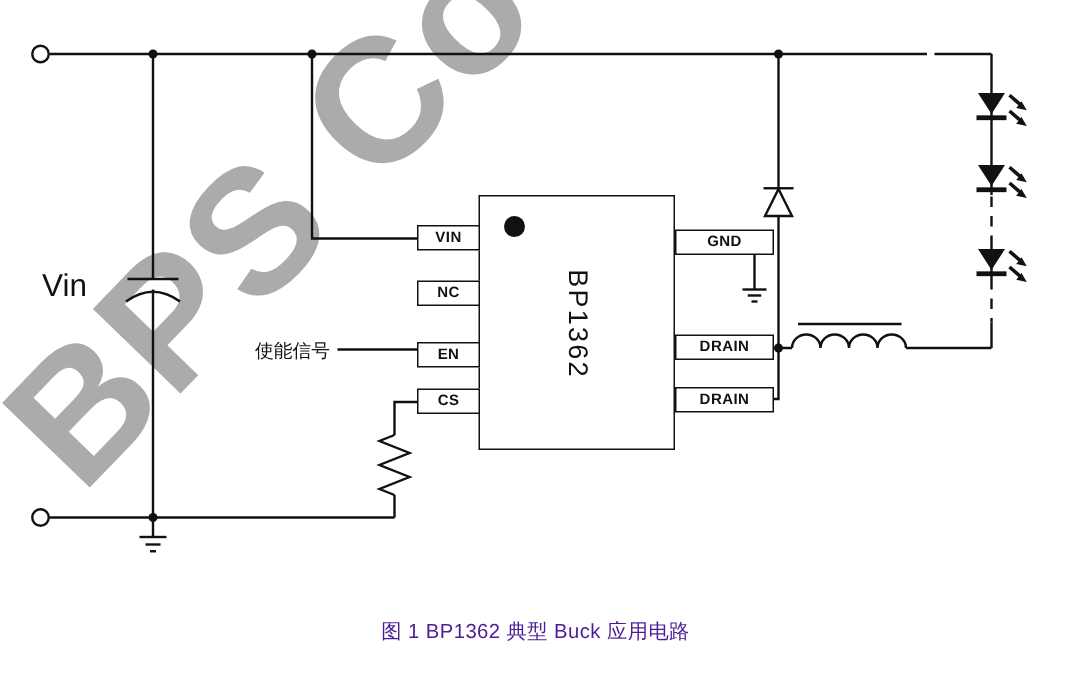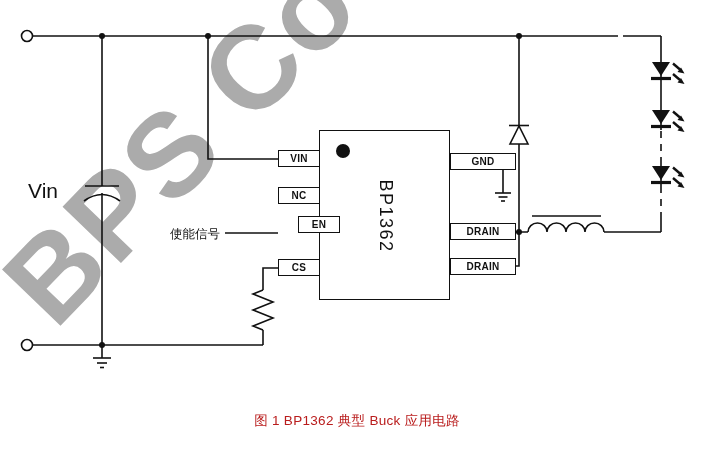--- a/index.html
+++ b/index.html
@@ -30,31 +30,31 @@
     transform:translate(-50%,-50%) rotate(90deg);
     font-size:18px;letter-spacing:1.5px;white-space:nowrap;
   }
   .pin{
     position:absolute;z-index:2;background:#fff;border:1.5px solid #111;
     box-sizing:border-box;height:17px;display:flex;align-items:center;justify-content:center;
     font-size:10px;font-weight:bold;letter-spacing:.3px;
   }
   .pin.l{left:278px;width:42px;}
   .pin.r{left:450px;width:66px;}
-  #pin-vin{top:150px;} #pin-nc{top:187px;} #pin-en{top:216px;margin-left:20px;} #pin-cs{top:259px;}
+  #pin-vin{top:150px;} #pin-nc{top:187px;} #pin-en{top:228px;} #pin-cs{top:259px;}
   #pin-gnd{top:153px;} #pin-drain1{top:223px;} #pin-drain2{top:258px;}
   
   #vin-label{position:absolute;left:28px;top:179px;z-index:2;font-size:21px;}
   #enable-label{
     position:absolute;left:138px;top:226px;width:82px;z-index:2;
     font-size:12.5px;text-align:right;white-space:nowrap;
   }
   #caption{
     position:absolute;left:0;right:0;top:412px;z-index:2;text-align:center;
-    font-size:13.5px;color:#b91c1c;letter-spacing:.3px;
+    font-size:13.5px;color:#4c1d95;letter-spacing:.3px;
   }
 </style>
 </head>
 <body>
 
 <div id="stage">
 
   <div id="watermark">BPS Co</div>
 
   <svg id="wires" width="714" height="458" viewBox="0 0 714 458" fill="none" stroke="#111" stroke-width="1.6">

